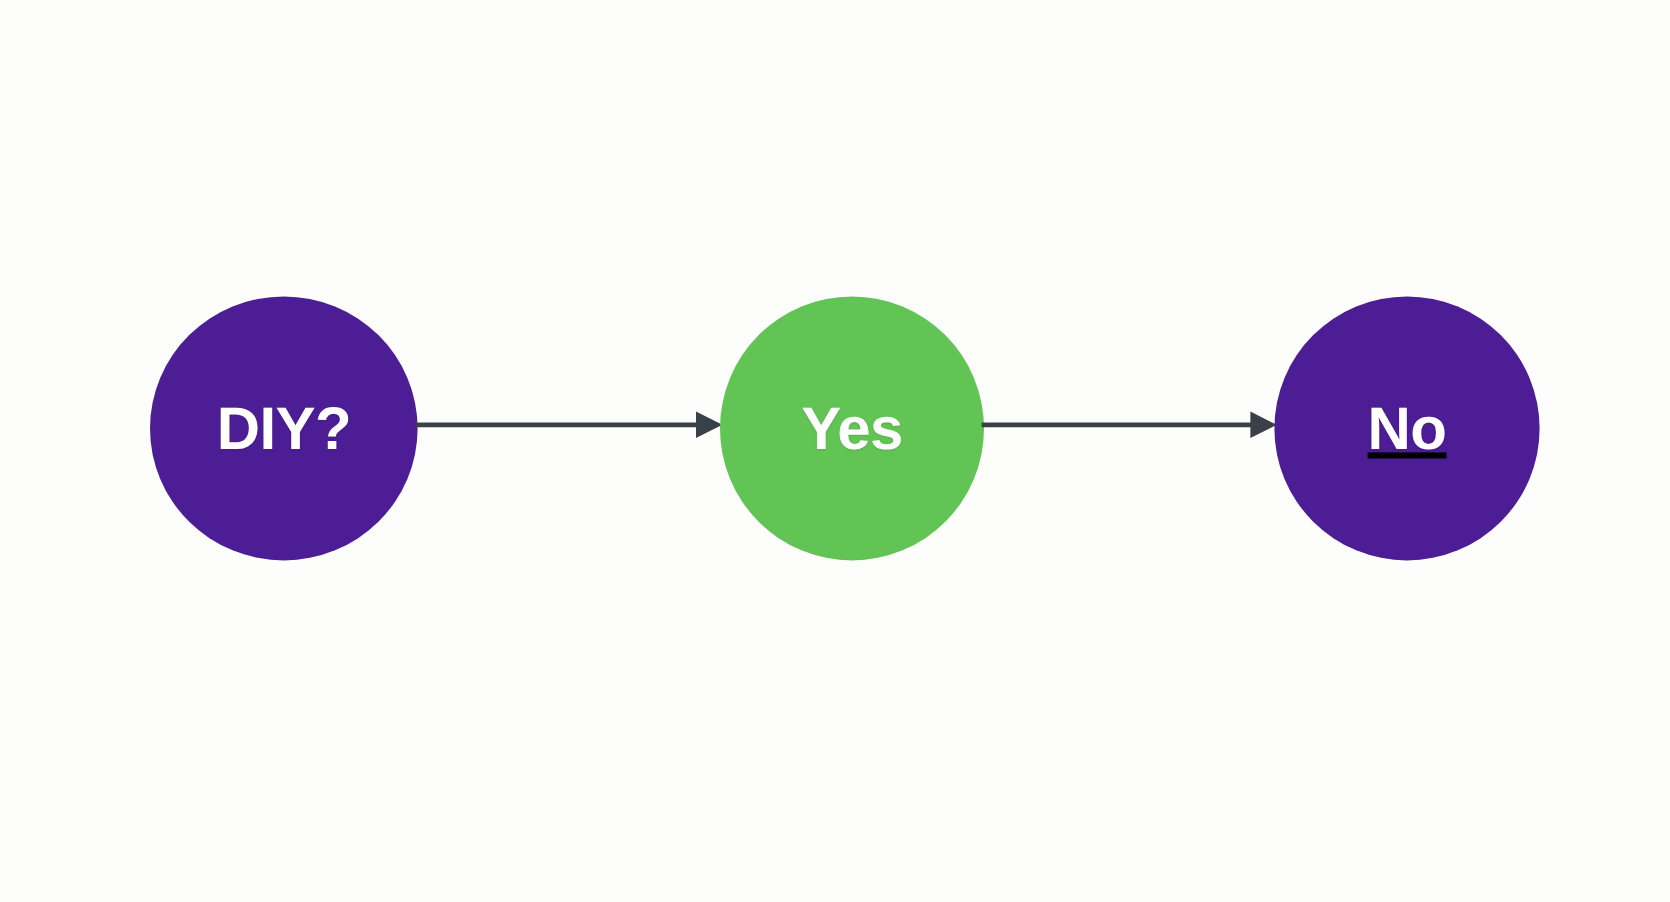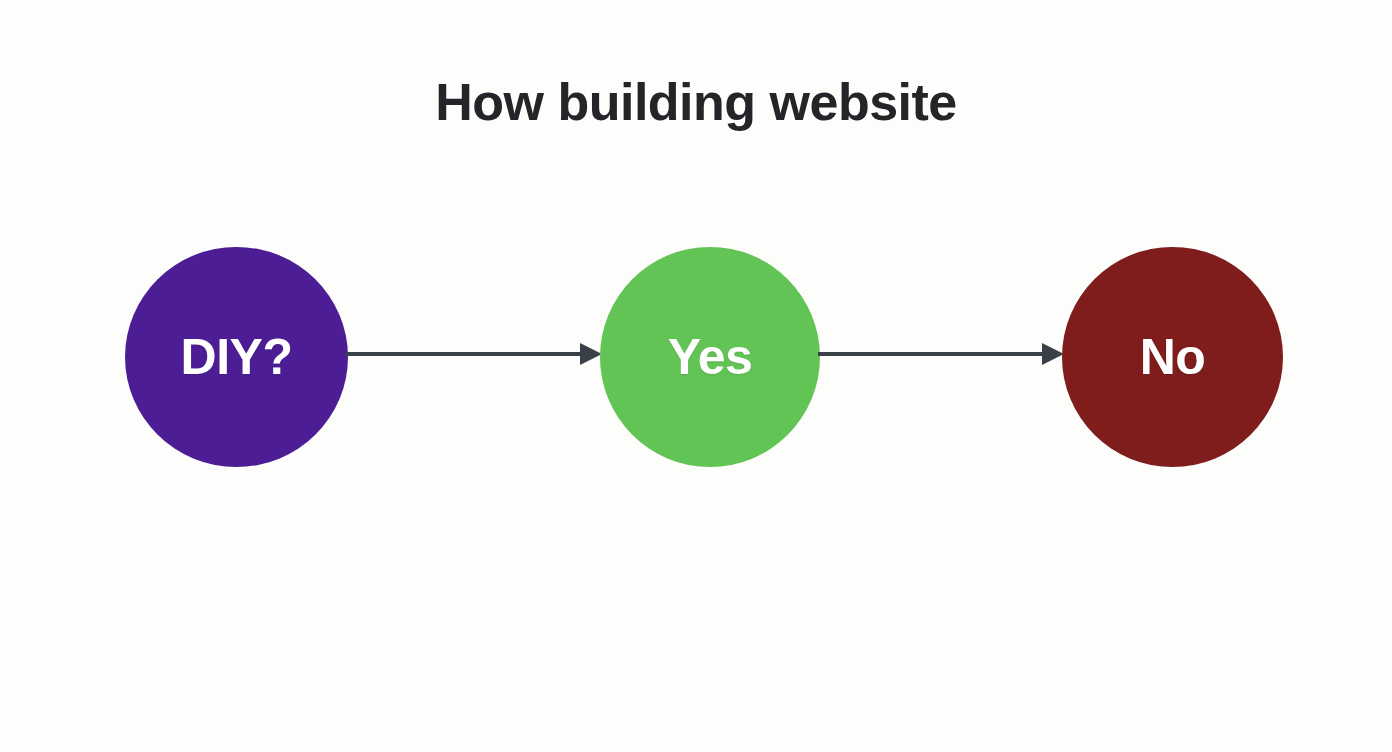--- a/index.html
+++ b/index.html
@@ -91,21 +91,20 @@
     width: 100%;
     height: 100%;
     overflow: visible;
   }
 </style>
 </head>
 <body>
 
 <div id="canvas">
 
-  <div id="diagram-title">How building website</div>
 
   <div class="node" id="node-diy" style="background:#4c1d95;">
     <span class="node-label">DIY?</span>
   </div>
 
   <div class="arrow" id="arrow-diy-to-yes">
     <svg viewBox="0 0 256 30" preserveAspectRatio="none">
       <line x1="0" y1="15" x2="238" y2="15" stroke="#3a4047" stroke-width="4"></line>
       <polygon points="234,4 256,15 234,26" fill="#3a4047"></polygon>
     </svg>
@@ -115,17 +114,17 @@
     <span class="node-label">Yes</span>
   </div>
 
   <div class="arrow" id="arrow-yes-to-no">
     <svg viewBox="0 0 246 30" preserveAspectRatio="none">
       <line x1="0" y1="15" x2="228" y2="15" stroke="#3a4047" stroke-width="4"></line>
       <polygon points="224,4 246,15 224,26" fill="#3a4047"></polygon>
     </svg>
   </div>
 
-  <div class="node" id="node-no" style="background:#7f1d1d;">
+  <div class="node" id="node-no" style="background:#4c1d95;text-decoration:underline;">
     <span class="node-label">No</span>
   </div>
 
 </div>
 
 </body></html>

